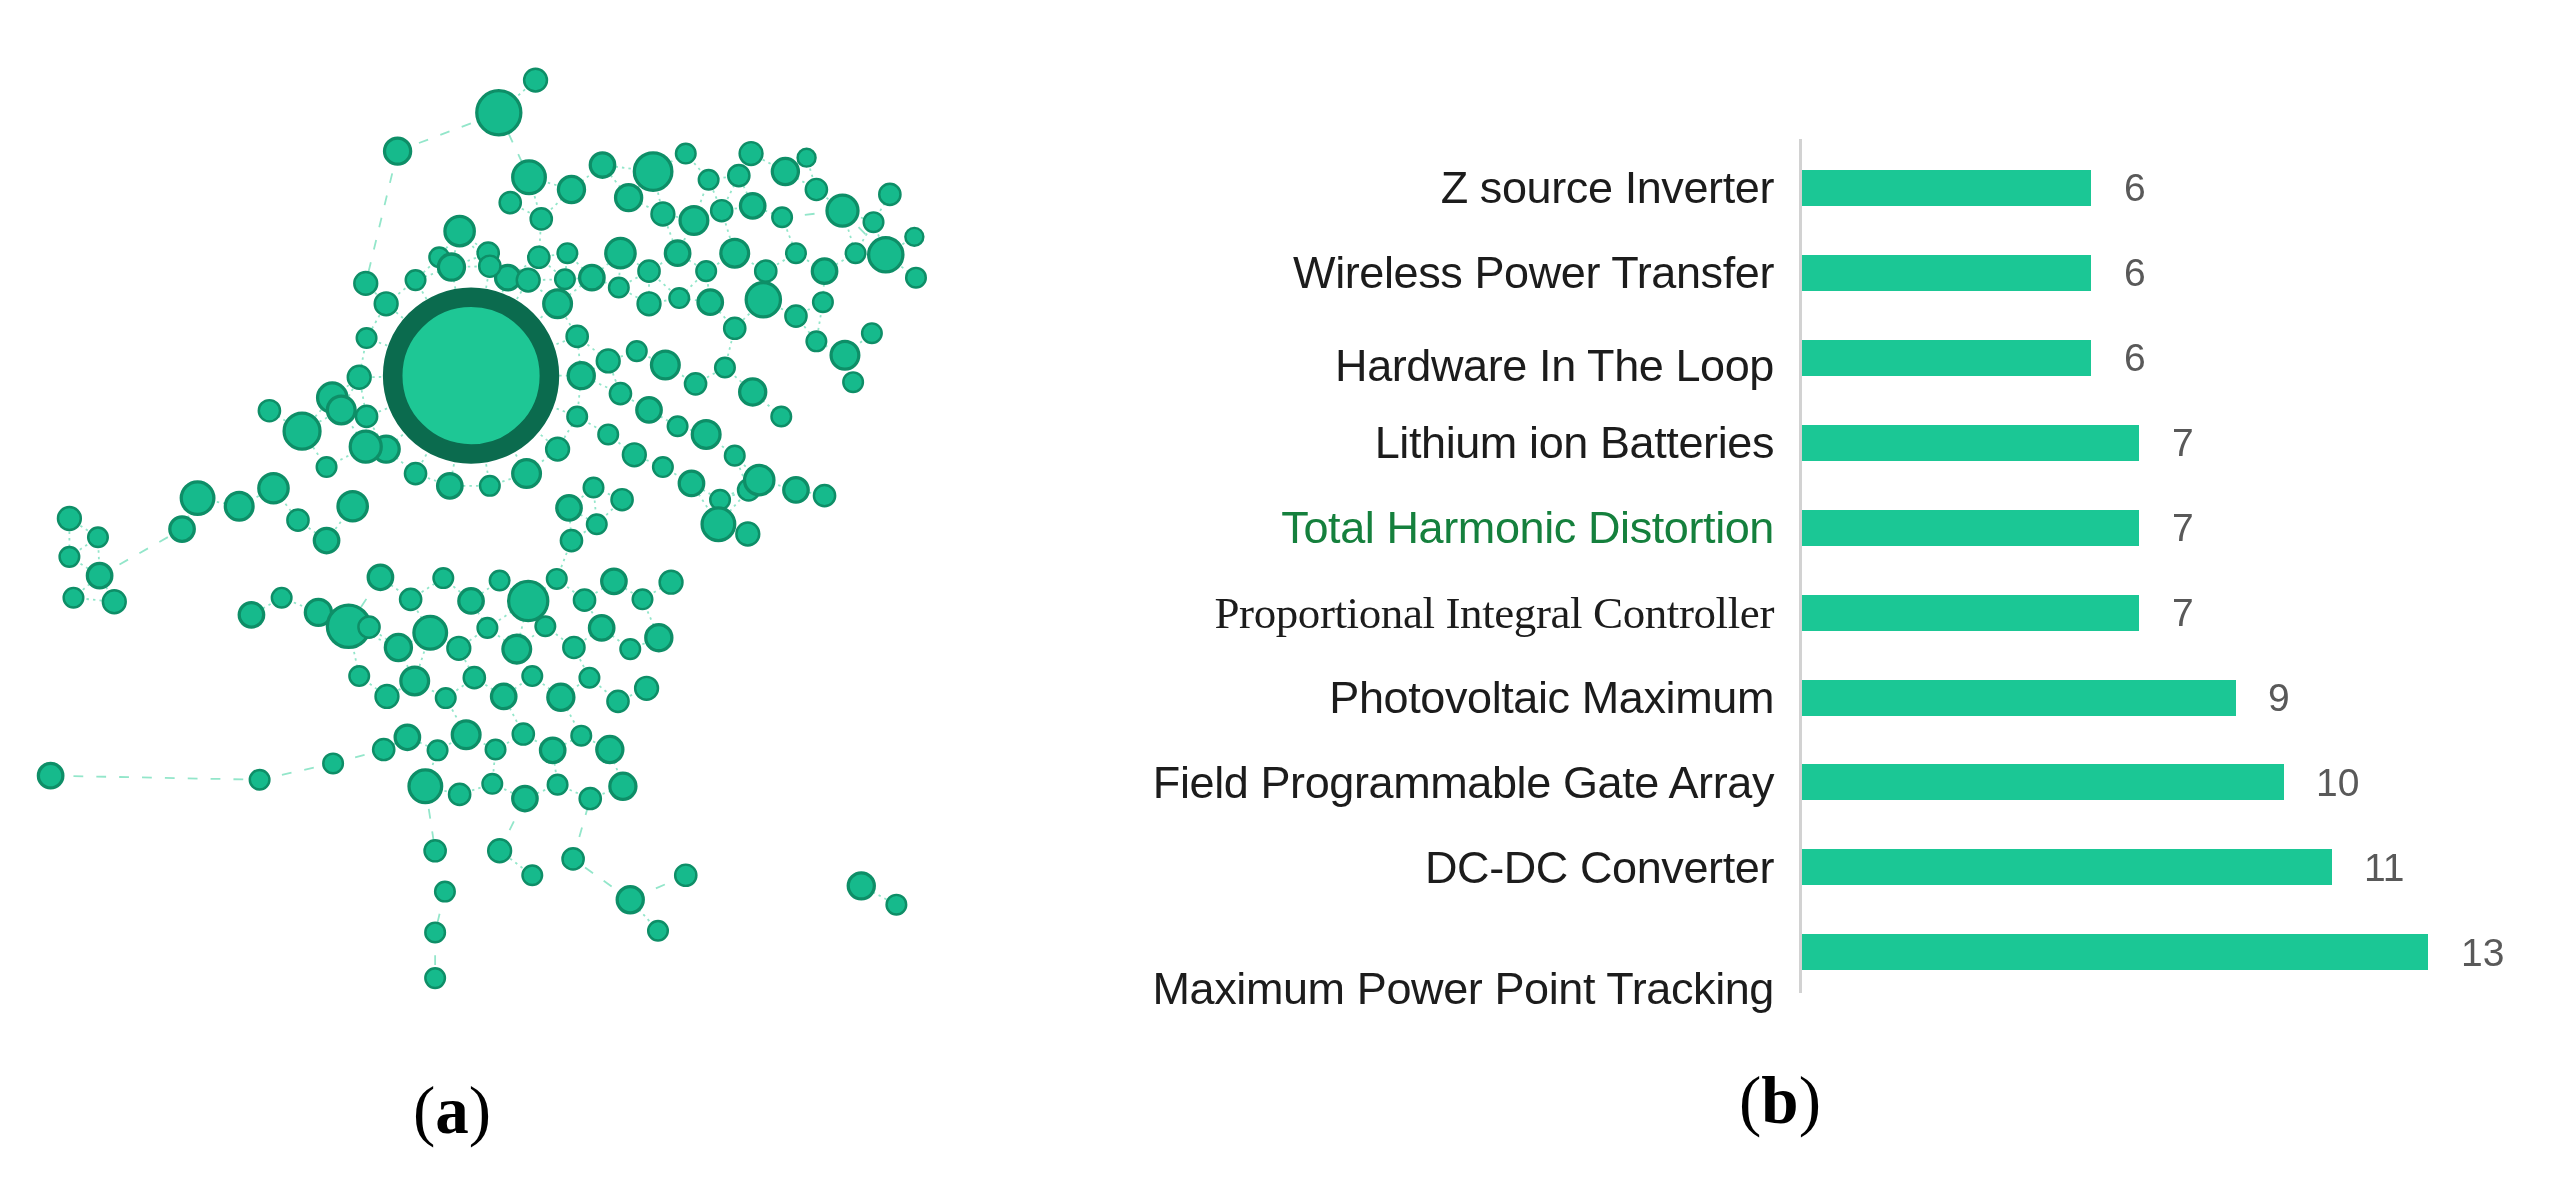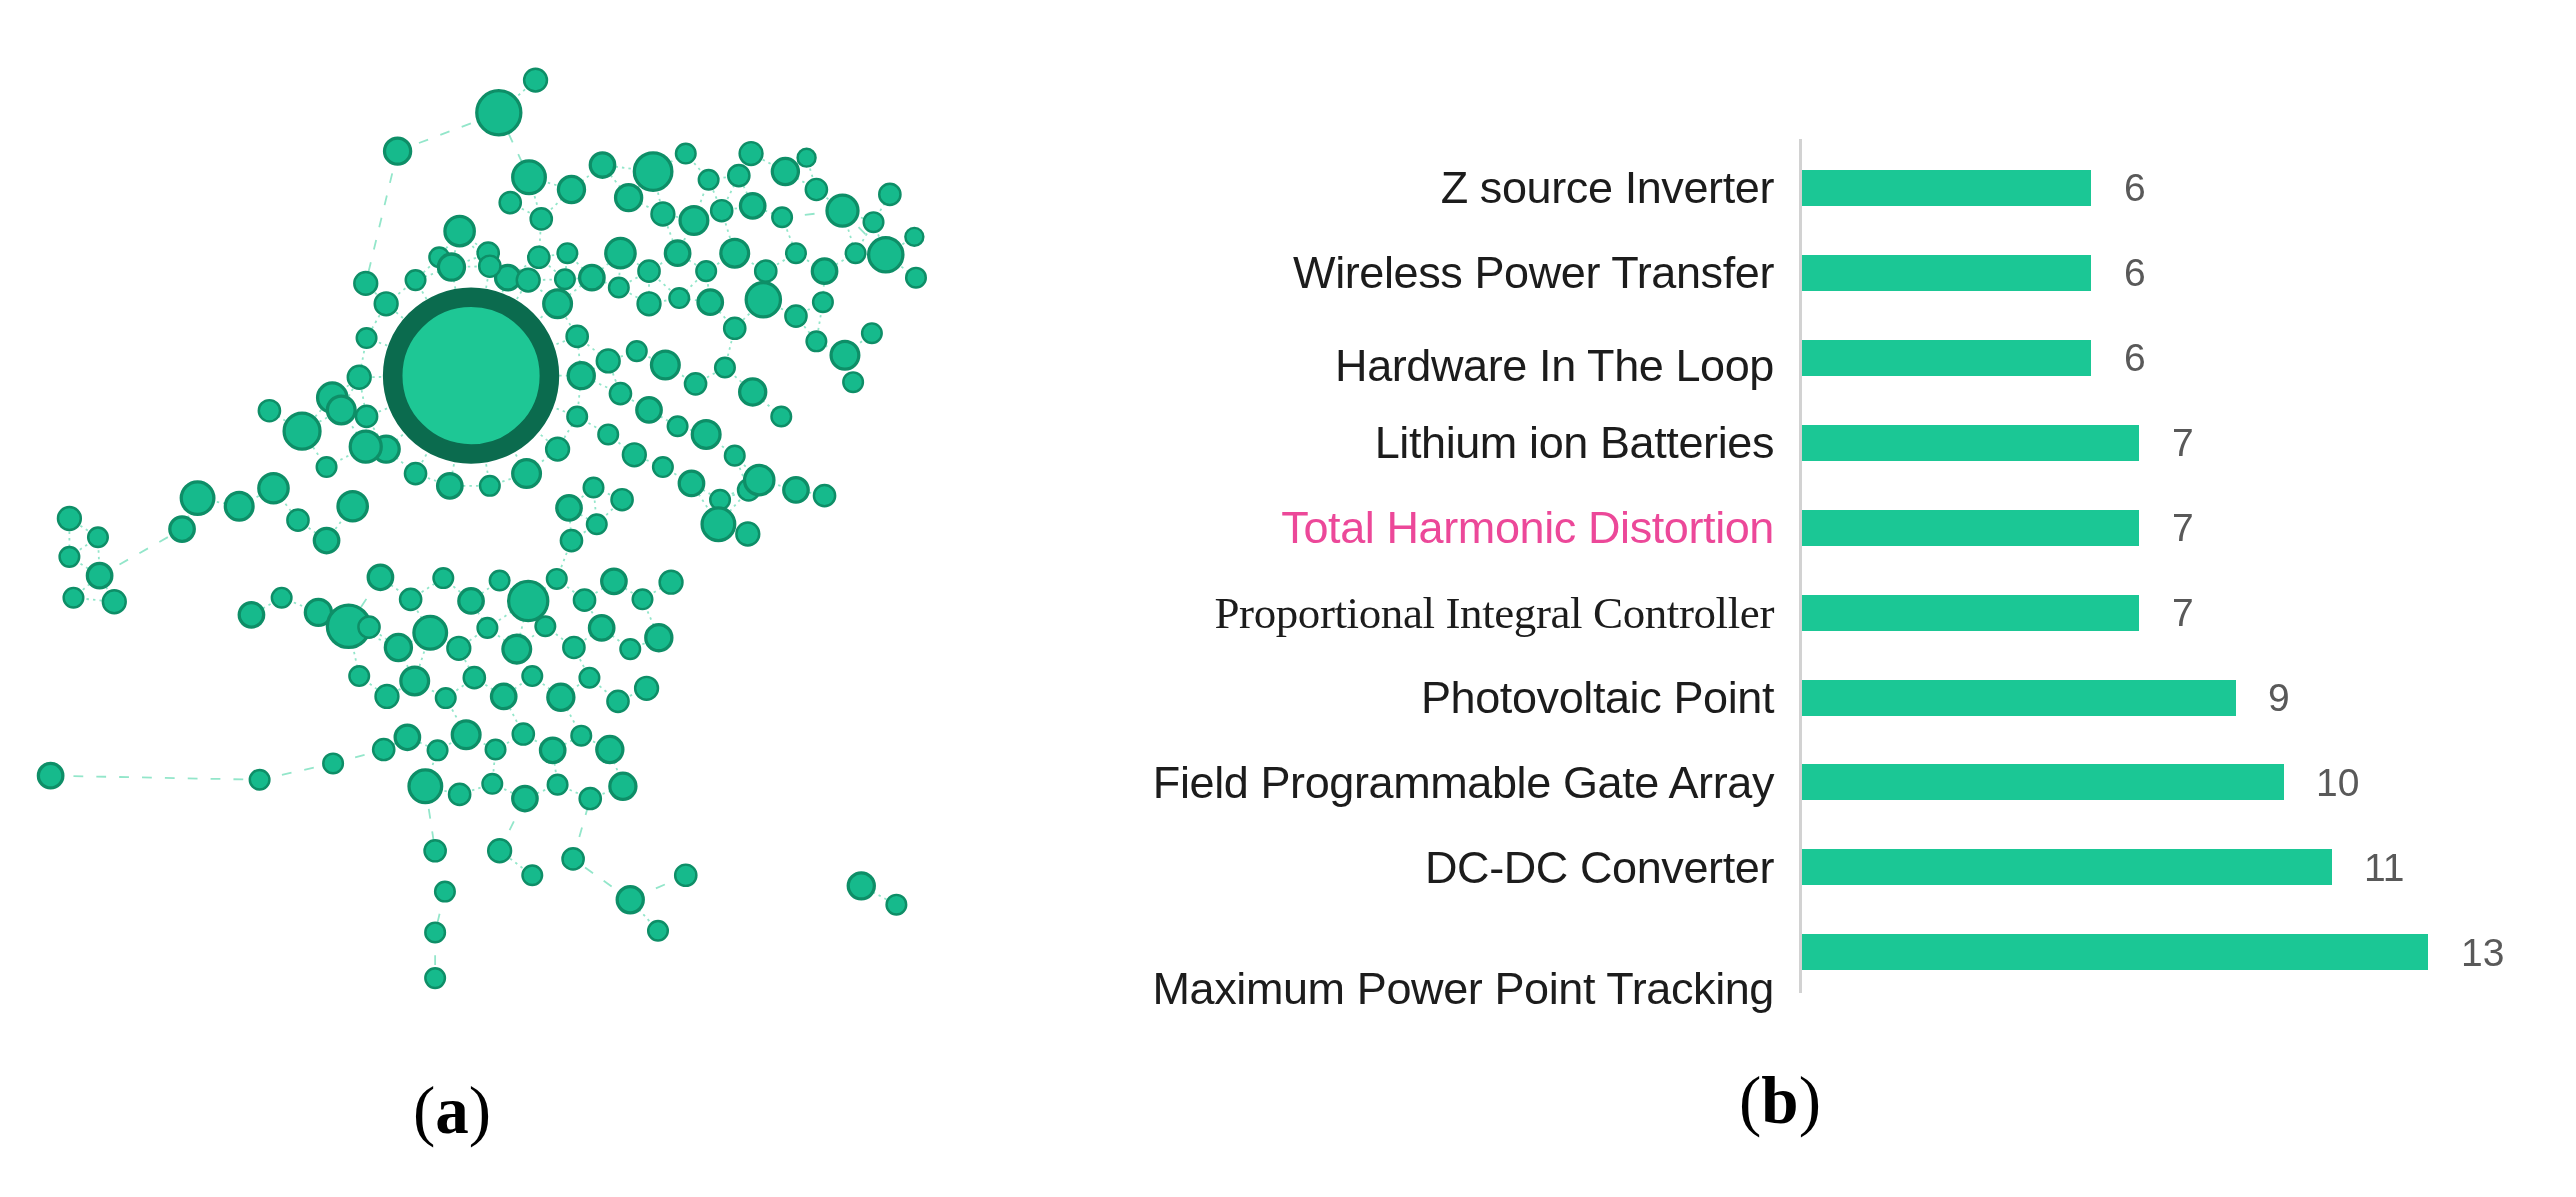--- a/index.html
+++ b/index.html
@@ -514,27 +514,27 @@
       <div class="val-label" style="top: 160px; left: 2124px; color: rgb(89, 89, 89);">6</div>
       <div class="cat-label" style="top: 248px; color: rgb(28, 28, 28);">Wireless Power Transfer</div>
       <div class="bar" style="top: 255px; width: 289px; background: rgb(27, 199, 149);"></div>
       <div class="val-label" style="top: 245px; left: 2124px; color: rgb(89, 89, 89);">6</div>
       <div class="cat-label" style="top: 333px; color: rgb(28, 28, 28); margin-top: 8px;">Hardware In The Loop</div>
       <div class="bar" style="top: 340px; width: 289px; background: rgb(27, 199, 149);"></div>
       <div class="val-label" style="top: 330px; left: 2124px; color: rgb(89, 89, 89);">6</div>
       <div class="cat-label" style="top: 418px; color: rgb(28, 28, 28);">Lithium ion Batteries</div>
       <div class="bar" style="top: 425px; width: 337px; background: rgb(27, 199, 149);"></div>
       <div class="val-label" style="top: 415px; left: 2172px; color: rgb(89, 89, 89);">7</div>
-      <div class="cat-label" style="top: 503px; color: #ec4899;">Total Harmonic Distortion</div>
+      <div class="cat-label" style="top: 503px; color: #15803d;">Total Harmonic Distortion</div>
       <div class="bar" style="top: 510px; width: 337px; background: rgb(27, 199, 149);"></div>
       <div class="val-label" style="top: 500px; left: 2172px; color: rgb(89, 89, 89);">7</div>
       <div class="cat-label" style="top: 588px; color: rgb(28, 28, 28); font-family: Liberation Serif, serif;">Proportional Integral Controller</div>
       <div class="bar" style="top: 595px; width: 337px; background: rgb(27, 199, 149);"></div>
       <div class="val-label" style="top: 585px; left: 2172px; color: rgb(89, 89, 89);">7</div>
-      <div class="cat-label" style="top: 673px; color: rgb(28, 28, 28);">Photovoltaic Point</div>
+      <div class="cat-label" style="top: 673px; color: rgb(28, 28, 28);">Photovoltaic Maximum</div>
       <div class="bar" style="top: 680px; width: 434px; background: rgb(27, 199, 149);"></div>
       <div class="val-label" style="top: 670px; left: 2268px; color: rgb(89, 89, 89);">9</div>
       <div class="cat-label" style="top: 758px; color: rgb(28, 28, 28);">Field Programmable Gate Array</div>
       <div class="bar" style="top: 764px; width: 482px; background: rgb(27, 199, 149);"></div>
       <div class="val-label" style="top: 755px; left: 2316px; color: rgb(89, 89, 89);">10</div>
       <div class="cat-label" style="top: 843px; color: rgb(28, 28, 28);">DC-DC Converter</div>
       <div class="bar" style="top: 849px; width: 530px; background: rgb(27, 199, 149);"></div>
       <div class="val-label" style="top: 840px; left: 2364px; color: rgb(89, 89, 89);">11</div>
       <div class="cat-label" style="top: 964px; color: rgb(28, 28, 28);">Maximum Power Point Tracking</div>
       <div class="bar" style="top: 934px; width: 626px; background: rgb(27, 199, 149);"></div>

